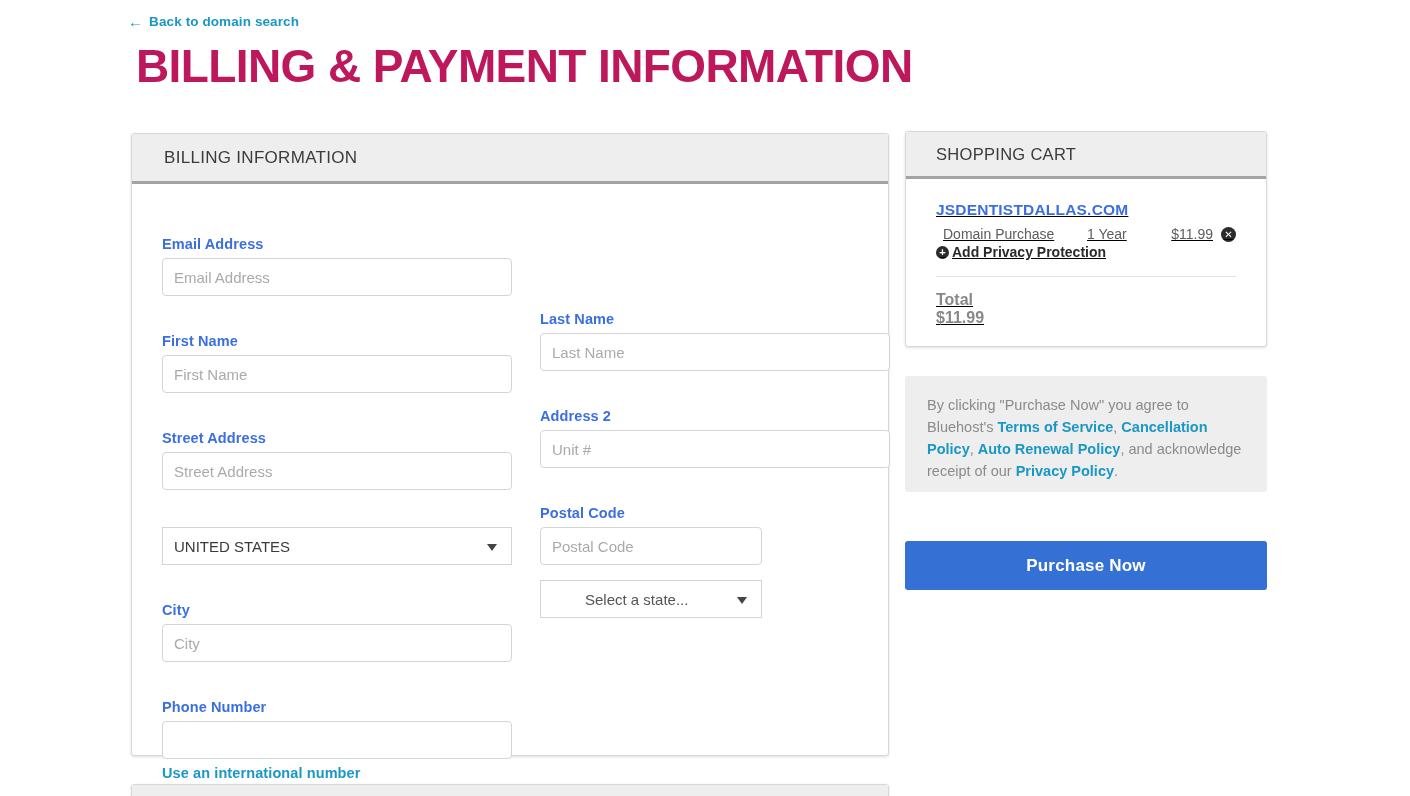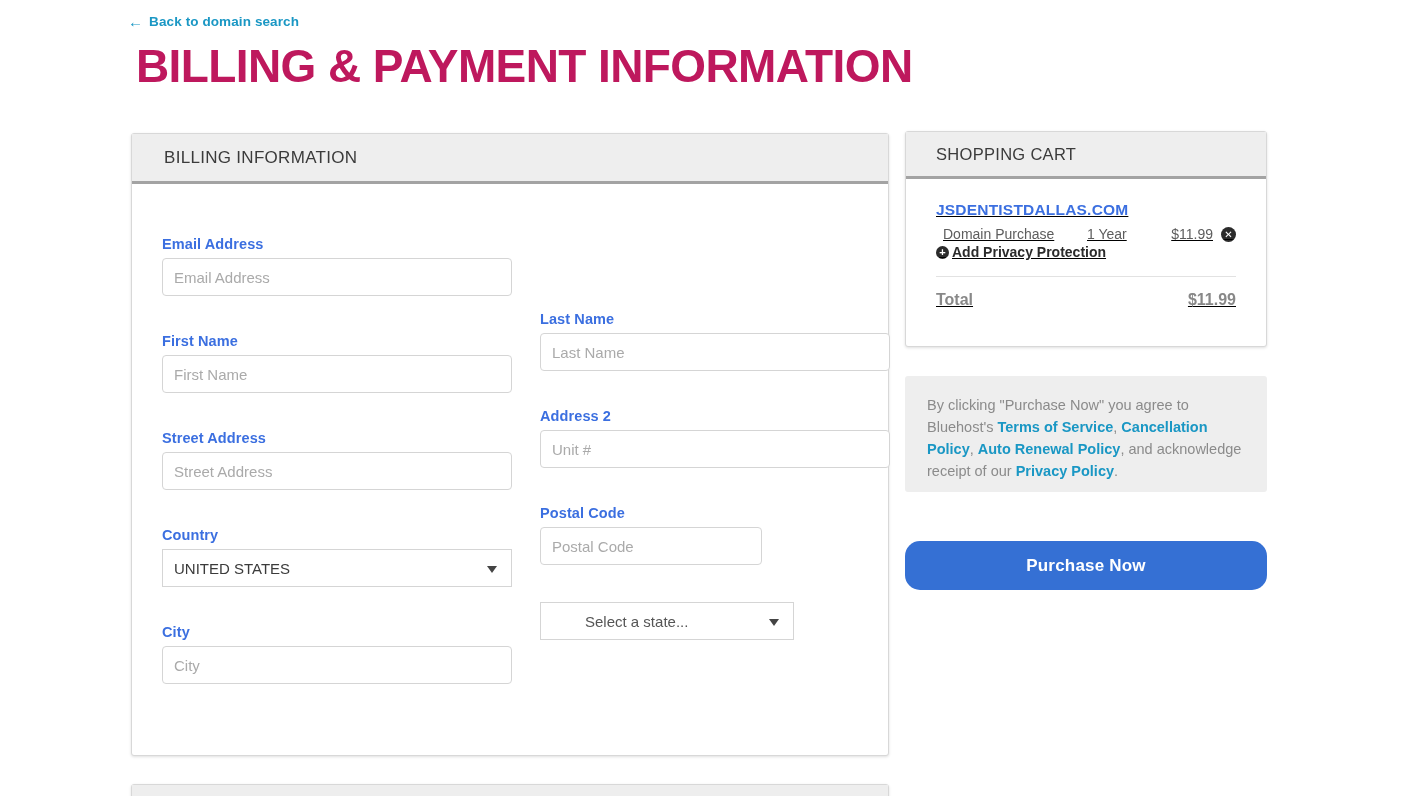--- a/index.html
+++ b/index.html
@@ -73,21 +73,21 @@
   .f-select {
     position: relative;
     width: 350px; height: 38px;
     border: 1px solid #d5d5d5; border-radius: 0;
     background: #fff;
     display: flex; align-items: center;
     padding: 0 11px;
     font-size: 15px; color: #3b3b3b;
     cursor: pointer;
   }
-  .f-select.narrow { width: 254px; padding-left: 44px; }
+  .f-select.narrow { width: 222px; padding-left: 44px; }
   .f-select .caret {
     position: absolute; right: 14px; top: 50%;
     width: 0; height: 0; margin-top: -2px;
     border-left: 5.5px solid transparent;
     border-right: 5.5px solid transparent;
     border-top: 7px solid #444;
   }
   .f-select .sel-text.muted { color: #555; }
 
   .helper-link {
@@ -134,39 +134,39 @@
   }
   .plus-icon {
     width: 13px; height: 13px; border-radius: 50%;
     background: #2b2b2b; color: #fff;
     font-size: 11px; line-height: 12px; text-align: center;
     font-weight: bold;
   }
   .cart-sep { height: 1px; background: #e2e2e2; margin: 16px 0 14px 0; }
   .cart-total {
     display: flex; align-items: baseline;
-    font-size: 16px; font-weight: bold; color: #888888;
+    font-size: 16px; font-weight: bold; color: #888888; flex-direction: column;
   }
   .cart-total .tot-label { flex: 1; }
 
   
   #terms-box {
     position: absolute; left: 905px; top: 376px;
     width: 362px; height: 116px;
     background: #eeeeee; border-radius: 3px;
     padding: 18px 22px;
     font-size: 14.5px; line-height: 22px; color: #8b8b8b;
   }
   #terms-box a { color: #1a97c4; font-weight: bold; text-decoration: none; }
 
   
   #purchase-btn {
     position: absolute; left: 905px; top: 541px;
     width: 362px; height: 49px;
-    background: #3570d4; border: none; border-radius: 15px;
+    background: #3570d4; border: none; border-radius: 3px;
     color: #ffffff; font-size: 17px; font-weight: bold;
     font-family: "Liberation Sans", sans-serif;
     cursor: pointer; letter-spacing: .2px;
   }
 </style>
 </head>
 <body>
 
 <div class="page">
 
@@ -218,21 +218,20 @@
           <div class="field">
             <label class="f-label">Address 2</label>
             <input class="f-input" type="text" placeholder="Unit #" style="">
           </div>
         </div>
       </div>
 
       <div class="field-row">
         <div class="col-left">
           <div class="field">
-            <label class="f-label">Country</label>
             <div class="f-select">
               <span class="sel-text">UNITED STATES</span>
               <span class="caret"></span>
             </div>
           </div>
         </div>
         <div class="col-right">
           <div class="field">
             <label class="f-label">Postal Code</label>
             <input class="f-input narrow" type="text" placeholder="Postal Code" style="">
@@ -251,20 +250,27 @@
           <div class="field">
             <div class="f-select narrow">
               <span class="sel-text muted">Select a state...</span>
               <span class="caret"></span>
             </div>
           </div>
         </div>
       </div>
 
       <div class="field-row">
+        <div class="col-left">
+          <div class="field">
+            <label class="f-label">Phone Number</label>
+            <input class="f-input" type="text" placeholder="" style="">
+            <a class="helper-link" href="#">Use an international number</a>
+          </div>
+        </div>
         <div class="col-right"></div>
       </div>
 
     </div>
   </div>
 
   <div class="card" id="payment-card">
     <div class="card-head">&nbsp;</div>
   </div>
 

